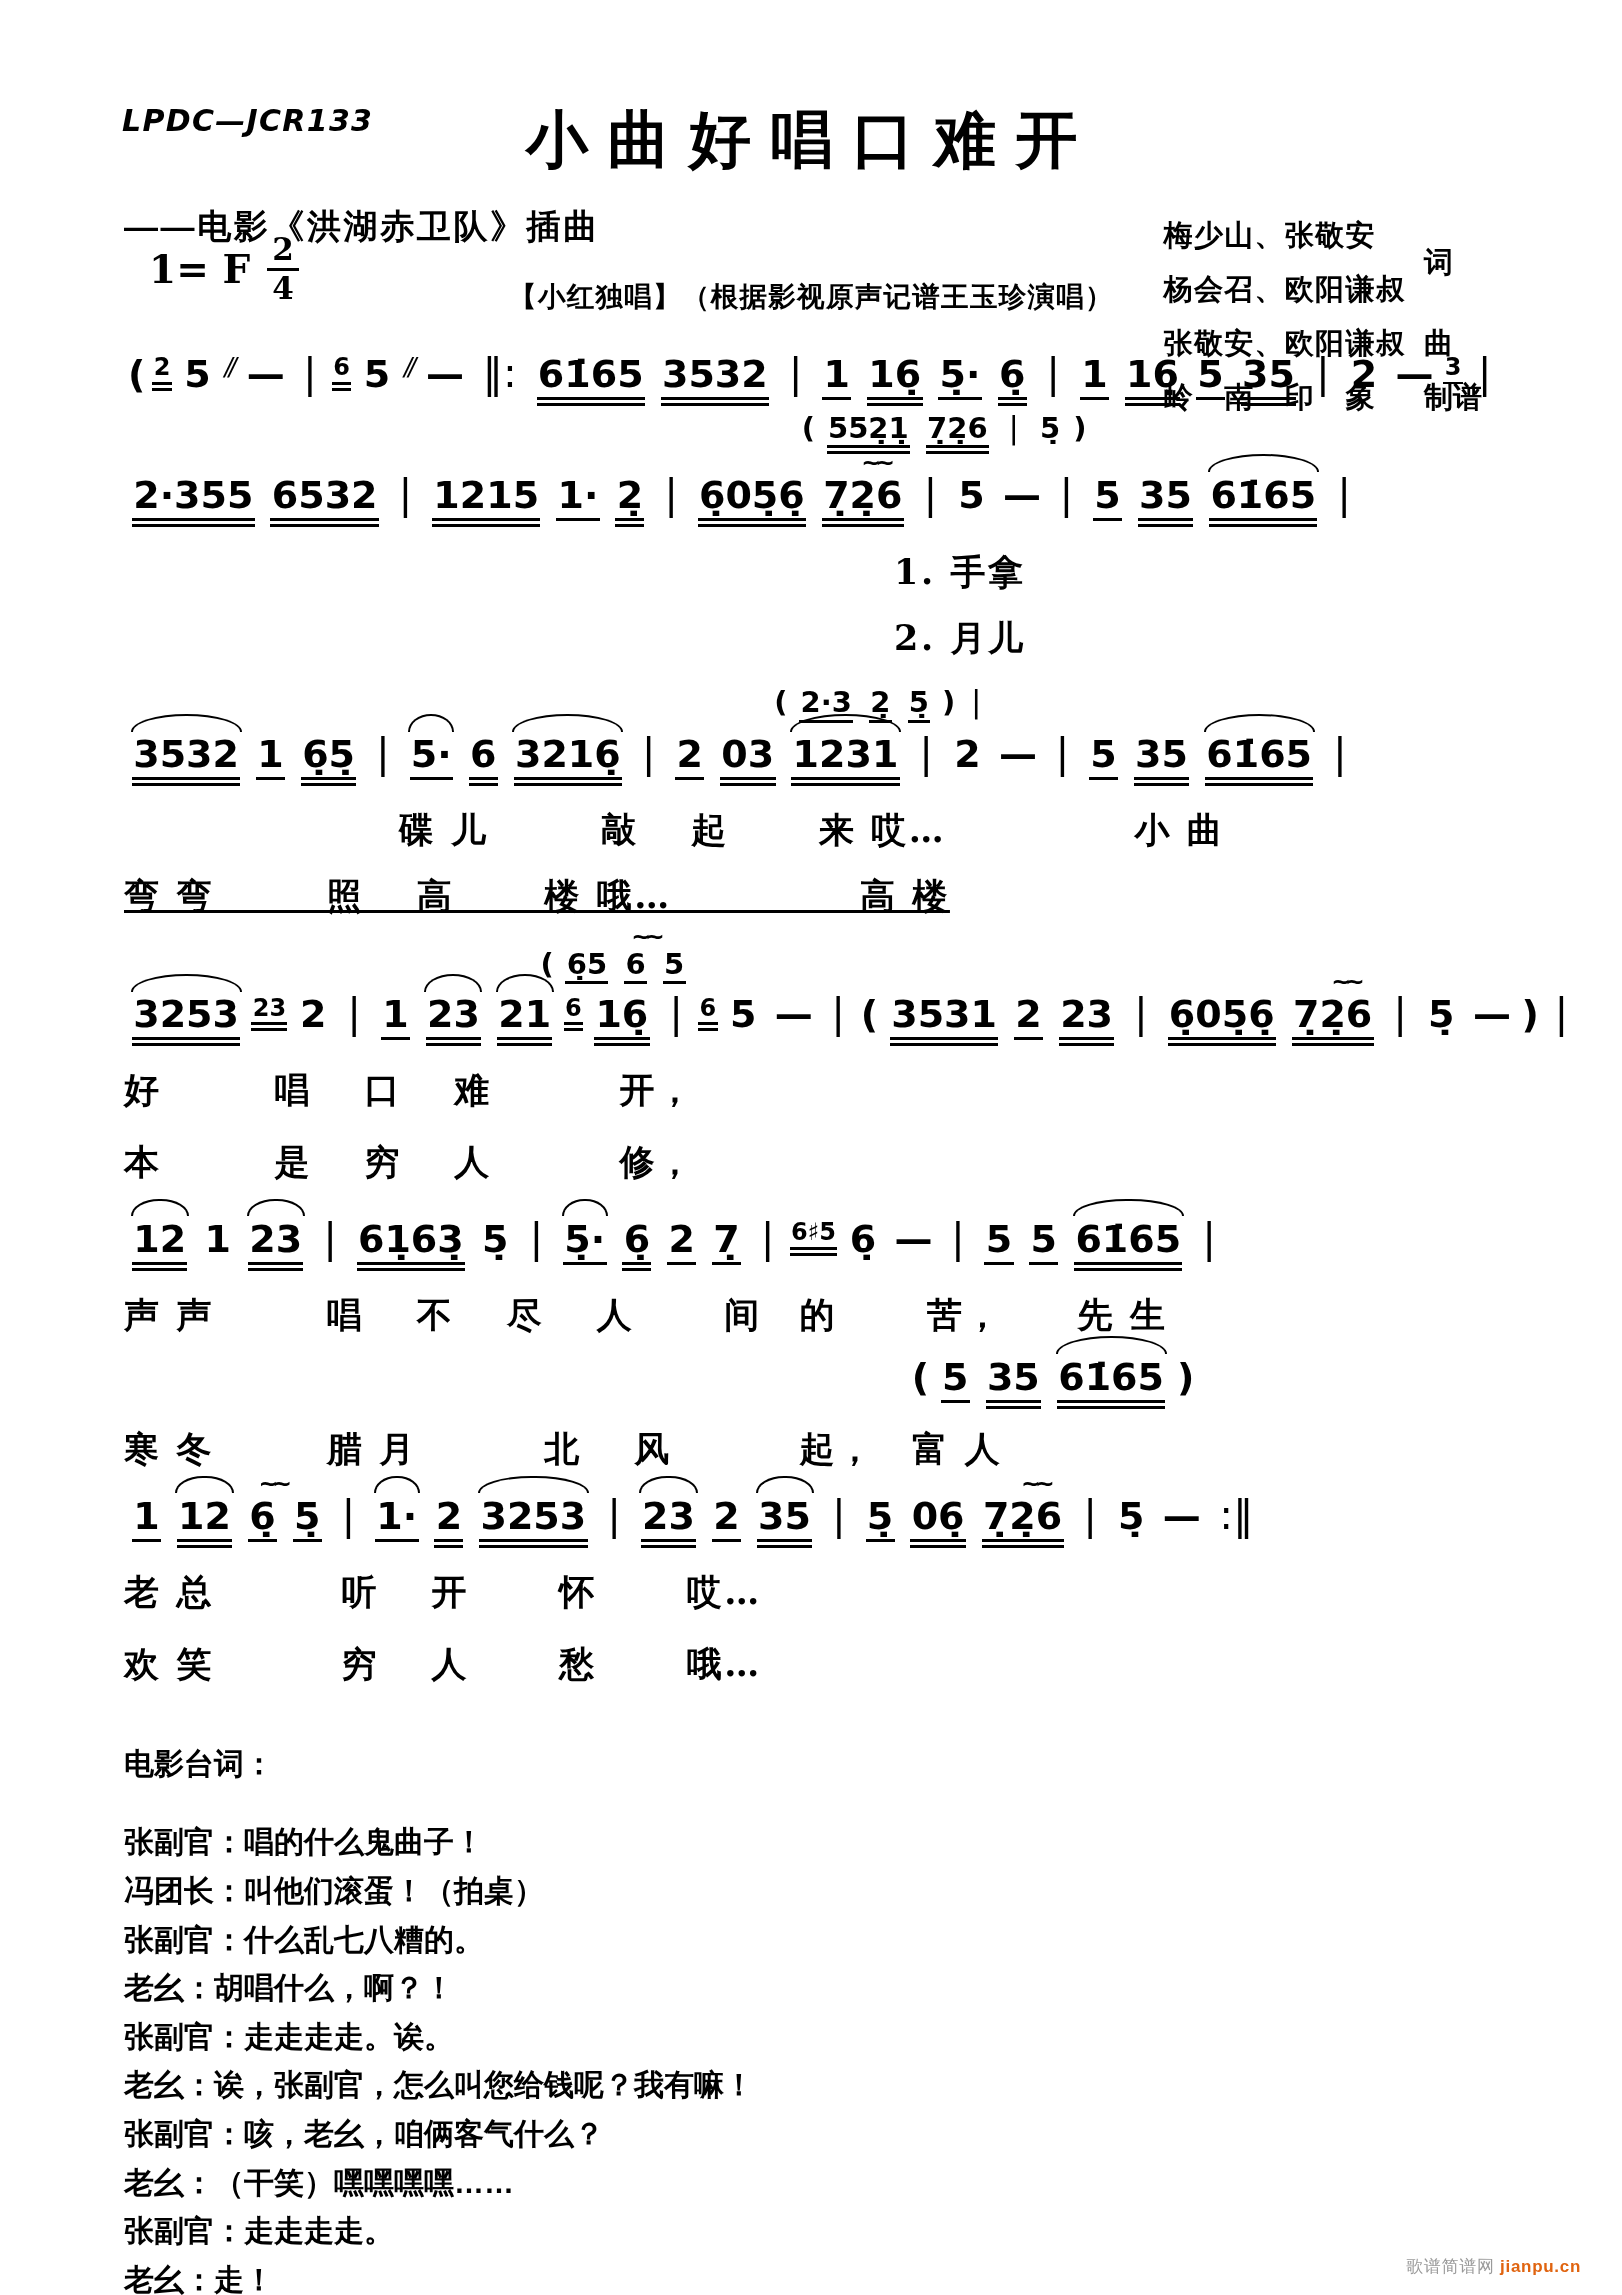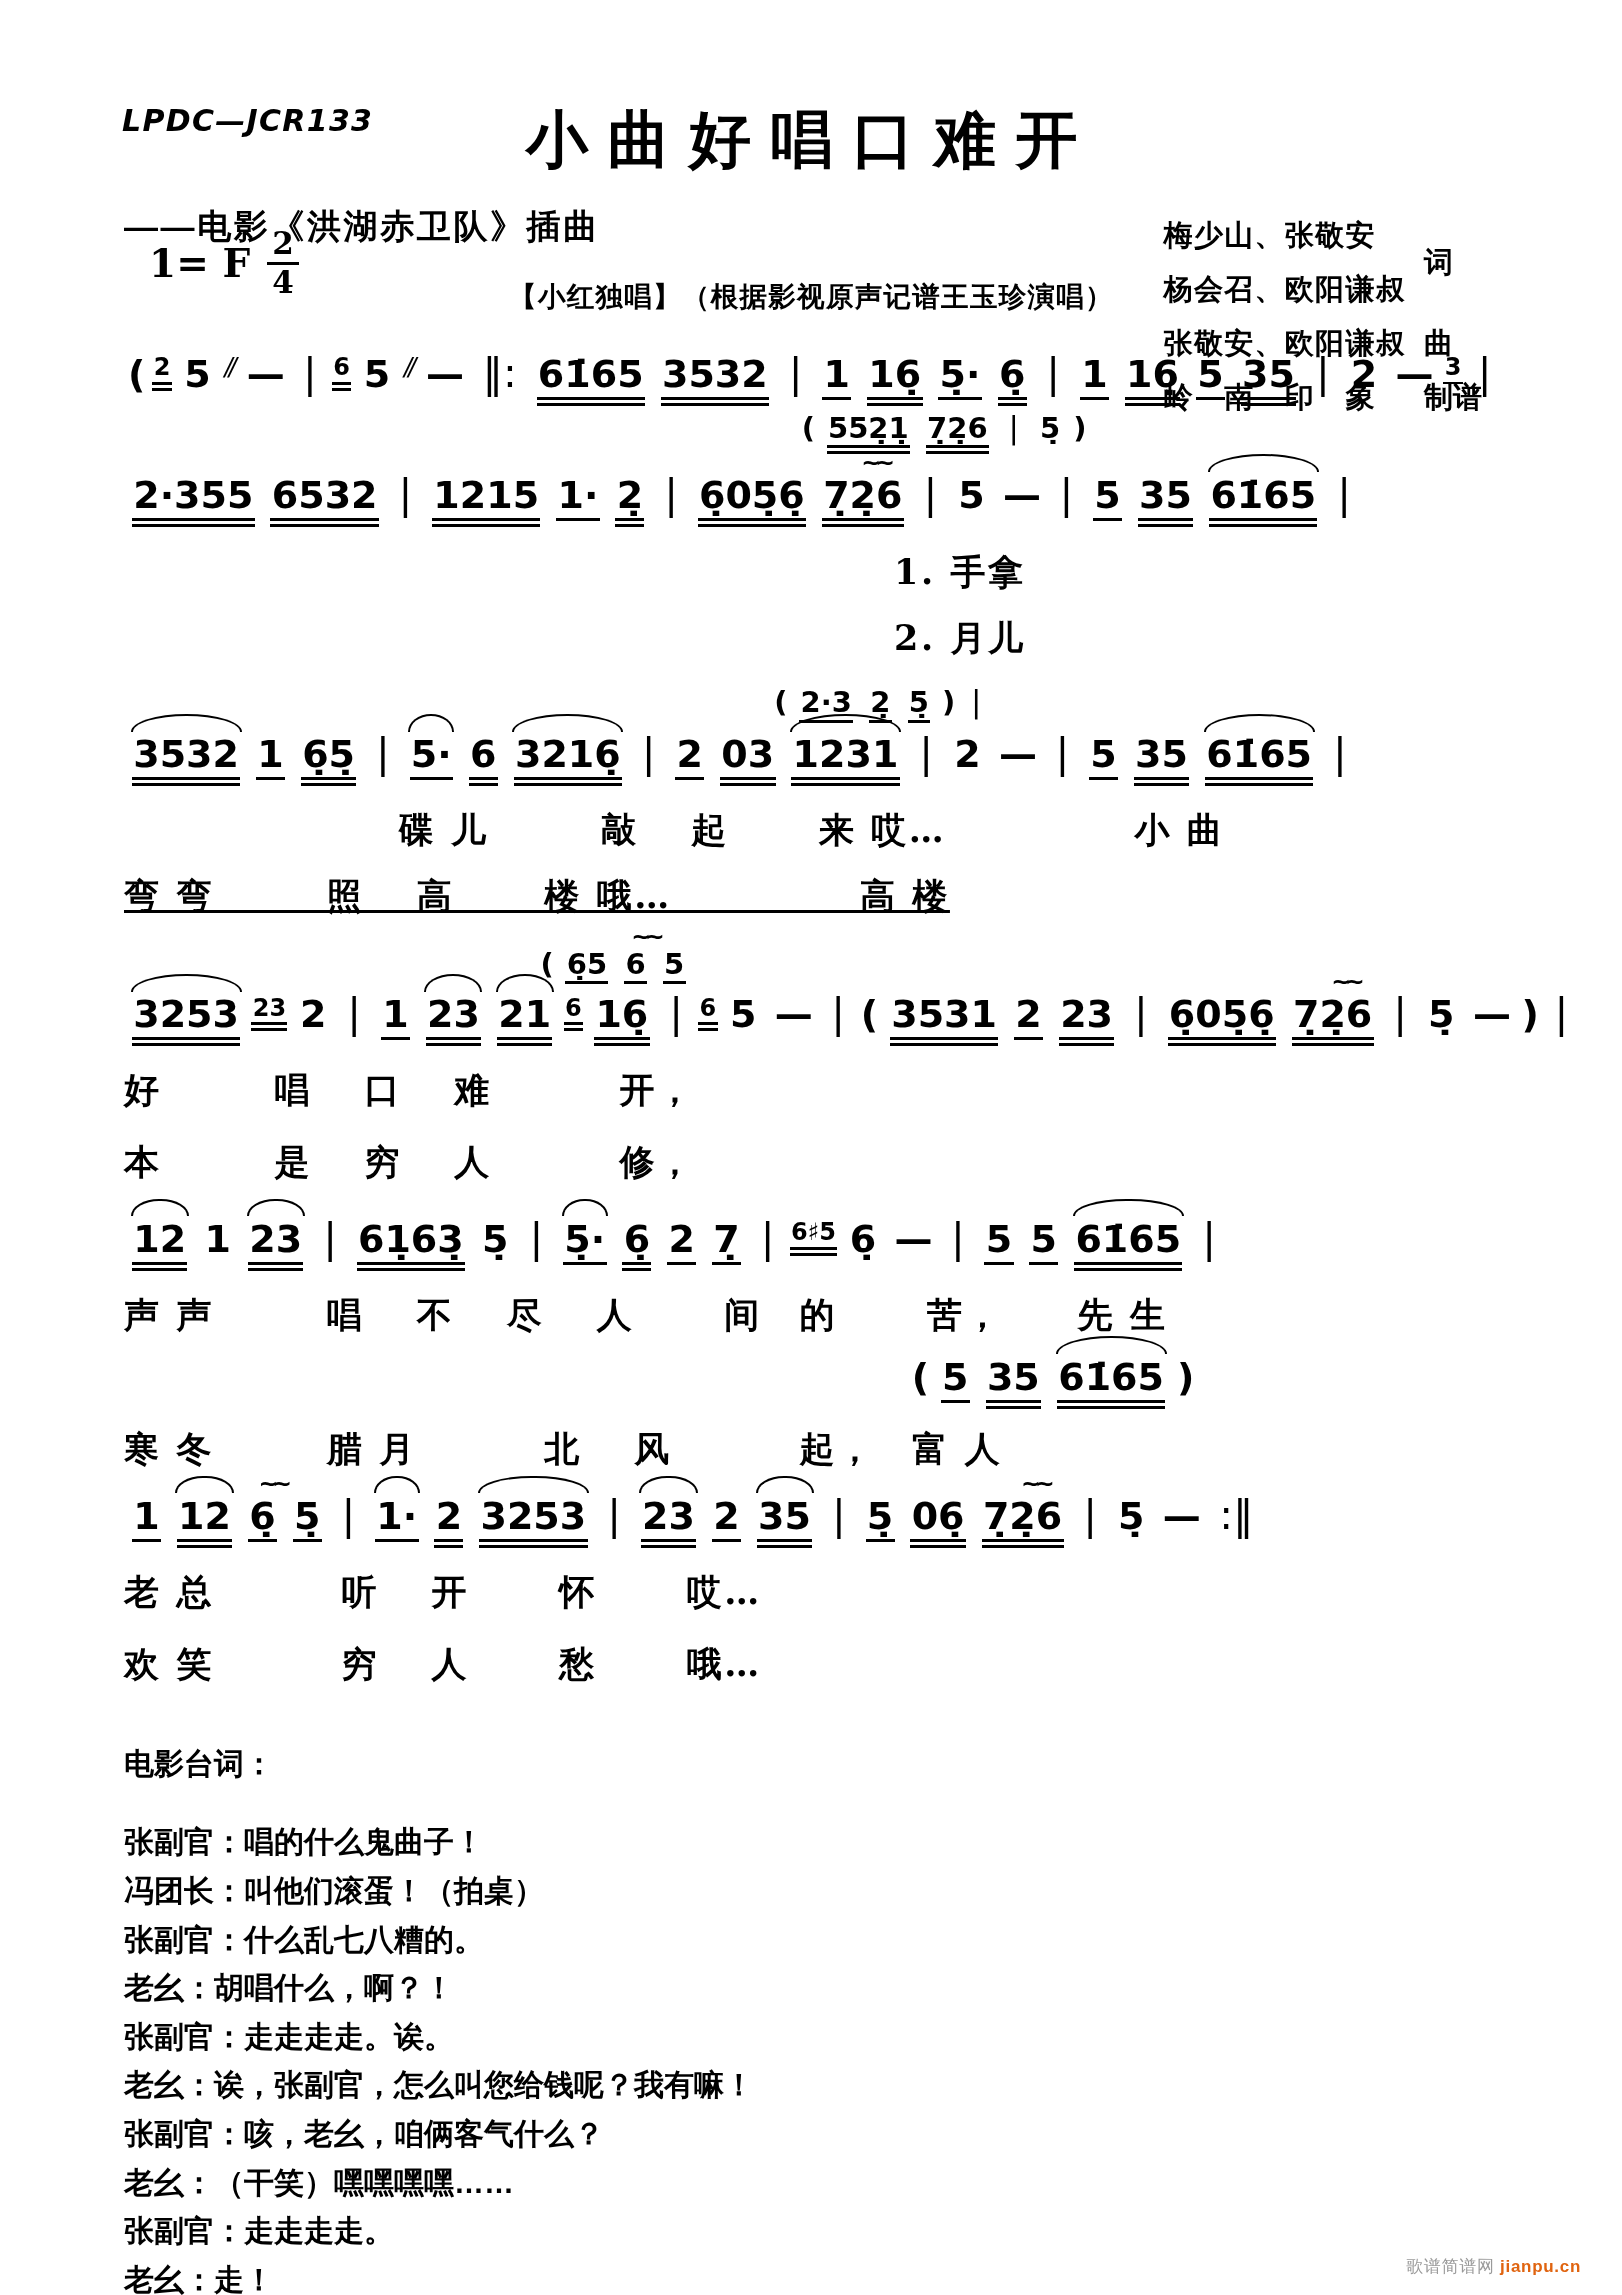--- a/index.html
+++ b/index.html
@@ -21,21 +21,21 @@
     font-size:62px;font-weight:bold;letter-spacing:19.6px;
     font-family:"DejaVu Serif","Liberation Serif",serif;
   }
   .subtitle{
     margin-top:22px;font-size:34px;font-weight:bold;letter-spacing:2.6px;
   }
   .performer{
     text-align:center;margin-top:29px;font-size:27.5px;font-weight:bold;letter-spacing:1.3px;
   }
   .keyblock{
-    position:absolute;left:149px;top:228px;
+    position:absolute;left:149px;top:234px;
     font-size:39px;font-weight:bold;font-family:"DejaVu Serif","Liberation Serif",serif;
     display:flex;align-items:center;
   }
   .frac{display:inline-block;text-align:center;margin-left:17px;font-size:31px;line-height:1;}
   .frac .num{display:block;border-bottom:3.3px solid #000;padding:0 5.2px 2.6px;}
   .frac .den{display:block;padding-top:2.6px;}
   .credits{
     position:absolute;right:141px;top:209px;
     display:grid;grid-template-columns:auto auto;grid-auto-rows:54px;
     column-gap:18px;align-items:center;

